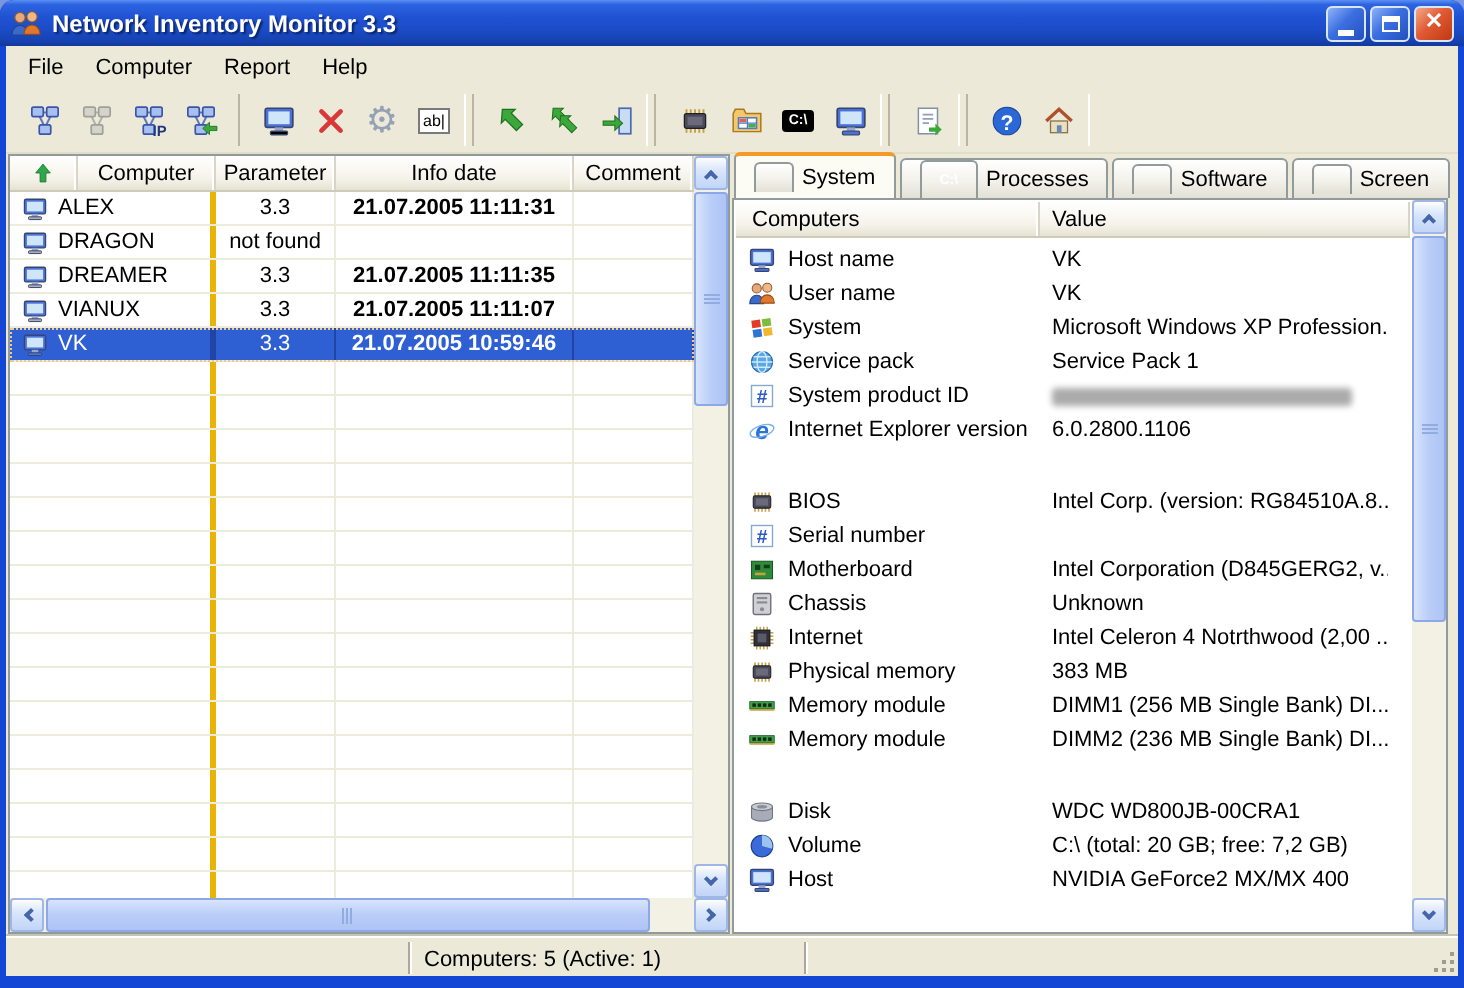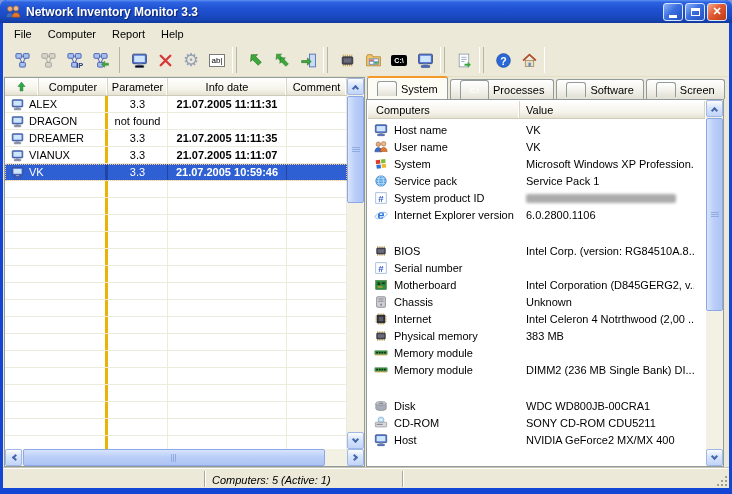--- a/index.html
+++ b/index.html
@@ -79,21 +79,21 @@
   .drow{position:relative;height:17px;line-height:17px;white-space:nowrap;}
   .dico{position:absolute;left:6px;top:1px;}
   .dparam{margin-left:26px;}
   .dval{position:absolute;left:158px;top:0;overflow:hidden;max-width:168px;}
   .dgap{height:19px;}
   .redbar{position:absolute;left:158px;top:4px;width:150px;height:9px;background:#ABABab;filter:blur(1.6px);border-radius:2px;}
   
   .statusbar{position:absolute;left:0;right:0;bottom:0;height:20px;background:#ECE9D8;border-top:1px solid #FFF;box-shadow:0 -1px 0 #C6C3B2;}
   .spanel{position:absolute;top:2px;bottom:1px;border-right:1px solid #ACA899;box-shadow:1px 0 0 #fff;}
   .sp1{left:0;width:202px;}
-  .sp2{left:203px;width:197px;padding:3px 0 0 6px;white-space:nowrap;font-style:italic;}
+  .sp2{left:203px;width:197px;padding:3px 0 0 6px;white-space:nowrap;}
   .sp3{left:401px;right:0;border-right:none;box-shadow:none;}
   .grip{position:absolute;right:2px;bottom:2px;width:12px;height:12px;}
   .grip::before{content:'';position:absolute;right:0;bottom:0;width:2px;height:2px;background:#9E9C8E;
     box-shadow:-4px 0 #9E9C8E,0 -4px #9E9C8E,-8px 0 #9E9C8E,-4px -4px #9E9C8E,0 -8px #9E9C8E;}
   .defs{position:absolute;width:0;height:0;overflow:hidden;}
 </style>
 </head>
 <body>
 
 <svg class="defs" xmlns="http://www.w3.org/2000/svg">
@@ -625,31 +625,31 @@
                 <use href="#chassis-icon"></use>
               </svg><span class="dparam">Chassis</span><span class="dval">Unknown</span></div>
             <div class="drow"><svg class="ic med dico">
                 <use href="#cpu-icon"></use>
               </svg><span class="dparam">Internet</span><span class="dval">Intel Celeron 4 Notrthwood (2,00 ...</span></div>
             <div class="drow"><svg class="ic med dico">
                 <use href="#chip-icon"></use>
               </svg><span class="dparam">Physical memory</span><span class="dval">383 MB</span></div>
             <div class="drow"><svg class="ic med dico">
                 <use href="#dimm-icon"></use>
-              </svg><span class="dparam">Memory module</span></div>
+              </svg><span class="dparam">Memory module</span><span class="dval">DIMM1 (256 MB Single Bank) DI...</span></div>
             <div class="drow"><svg class="ic med dico">
                 <use href="#dimm-icon"></use>
               </svg><span class="dparam">Memory module</span><span class="dval">DIMM2 (236 MB Single Bank) DI...</span></div>
             <div class="dgap"></div>
             <div class="drow"><svg class="ic med dico">
                 <use href="#disk-icon"></use>
               </svg><span class="dparam">Disk</span><span class="dval">WDC WD800JB-00CRA1</span></div>
             <div class="drow"><svg class="ic med dico">
-                <use href="#cdrom-icon"></use>
-              </svg><span class="dparam">CD-ROM</span><span class="dval">SONY CD-ROM CDU5211</span></div>
+                <use href="#pie-icon"></use>
+              </svg><span class="dparam">Volume</span><span class="dval">C:\ (total: 20 GB; free: 7,2 GB)</span></div>
             <div class="drow"><svg class="ic ic-blue med dico">
                 <use href="#monitor-icon"></use>
               </svg><span class="dparam">Host</span><span class="dval">NVIDIA GeForce2 MX/MX 400</span></div>
           </div>
         <div class="sbar rvscroll">
           <div class="sb-btn" style="top:0">
               <span class="chv up"></span>
             </div>
           <div class="sb-thumb" style="top:18px;height:193px;left:0;width:17px">
               <span class="grip3"></span>

